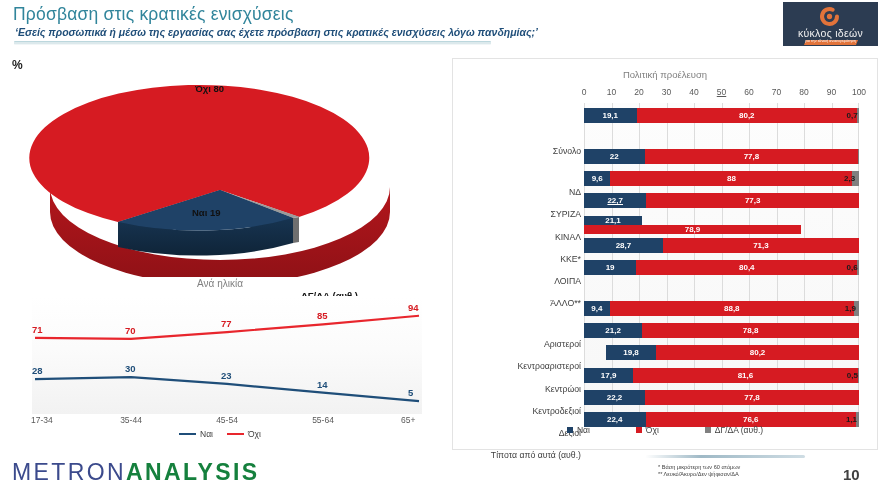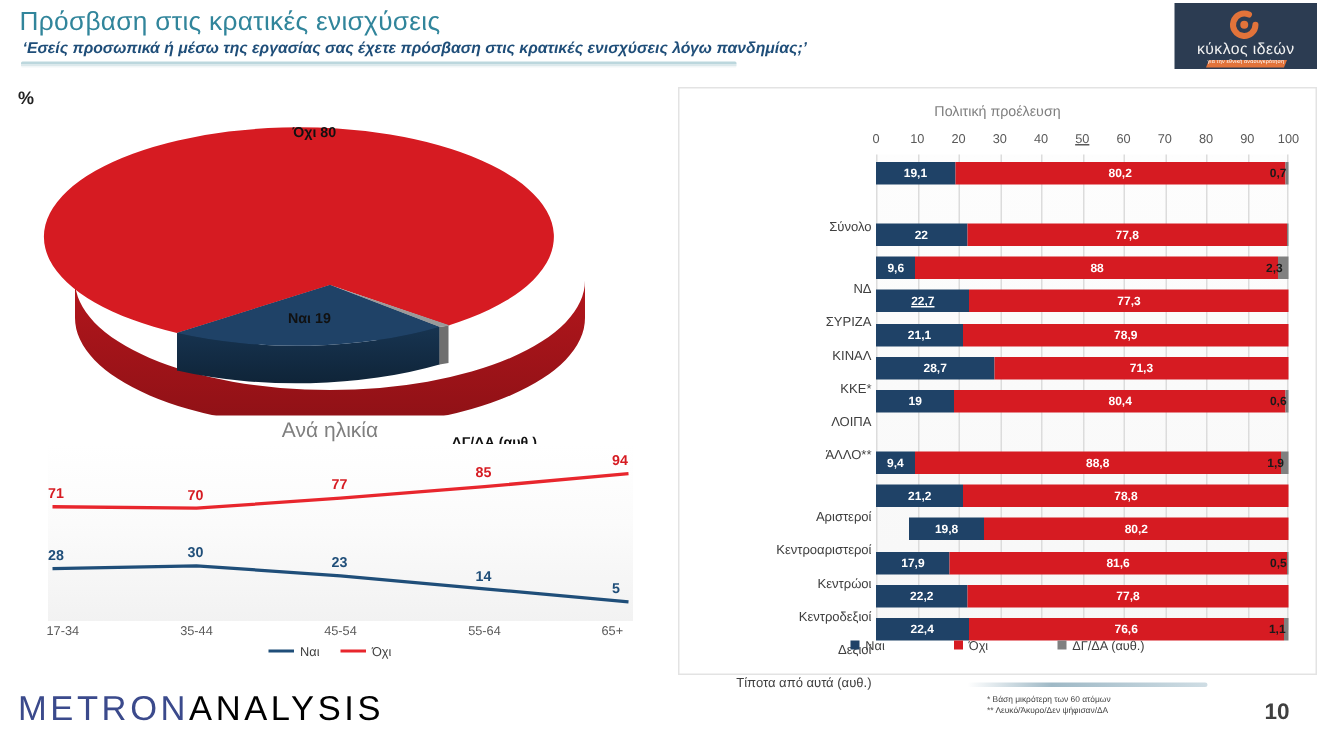--- a/index.html
+++ b/index.html
@@ -51,21 +51,21 @@
   #pie-wrap{position:absolute;left:10px;top:62px;width:420px;height:215px;}
   #pie-svg{position:absolute;left:0;top:0;}
   .pie-lbl{position:absolute;font-size:9.5px;font-weight:bold;color:#111;white-space:nowrap;}
   #pie-lbl-ochi{left:185px;top:21px;}
   #pie-lbl-nai{left:182px;top:145px;}
   #pie-lbl-dg{left:291px;top:228px;text-align:center;line-height:11px;}
   
   #line-wrap{position:absolute;left:8px;top:278px;width:424px;height:172px;}
   #line-title{
     position:absolute;left:0;top:0;width:424px;text-align:center;
-    font-size:14px;color:#7f7f7f;
+    font-size:10px;color:#7f7f7f;
   }
   #line-plot{
     position:absolute;left:24px;top:18px;width:390px;height:118px;
     background:linear-gradient(to bottom,#ffffff 0%,#fbfbfb 45%,#f2f2f2 100%);
   }
   #line-svg{position:absolute;left:0;top:0;}
   .dl{position:absolute;font-size:9.5px;font-weight:bold;white-space:nowrap;}
   .dl.red{color:#d61b22;}
   .dl.blue{color:#1f4e79;}
   .xtick{
@@ -117,21 +117,21 @@
     display:flex;justify-content:center;align-items:center;gap:46px;
   }
   .lg2{display:flex;align-items:center;gap:4px;font-size:8.5px;color:#404040;}
   .sw{width:6px;height:6px;display:block;}
   
   #metron-logo{
     position:absolute;left:12px;top:459px;
     font-size:23px;letter-spacing:2.4px;font-weight:normal;white-space:nowrap;
   }
   .m1{color:#3b4a8c;}
-  .m2{color:#000000;}
+  .m2{color:#15803d;font-weight:bold;}
   #footer-rule{
     position:absolute;left:645px;top:455px;width:160px;height:3px;
     background:linear-gradient(to right,#ffffff,#9fb9c6 35%,#cfdde4);
     border-radius:2px;
   }
   #footnotes{
     position:absolute;left:658px;top:464px;
     font-size:5.6px;color:#3f3f3f;line-height:7.4px;white-space:nowrap;
   }
   #page-number{
@@ -293,21 +293,21 @@
           </div>
         </div>
         <div class="bar-row" style="top: 90.4px; width: 275px;">
           <div class="seg nai" style="width: 62.425px; text-decoration: underline;">
             <span>22,7</span>
           </div>
           <div class="seg ochi" style="width: 212.575px;">
             <span>77,3</span>
           </div>
         </div>
-        <div class="bar-row" style="top: 112.6px; width: 275px;">
+        <div class="bar-row" style="top: 112.6px; width: 254px; flex-direction: column;">
           <div class="seg nai" style="width: 58.025px;">
             <span>21,1</span>
           </div>
           <div class="seg ochi" style="width: 216.975px;">
             <span>78,9</span>
           </div>
         </div>
         <div class="bar-row" style="top: 134.8px; width: 275px;">
           <div class="seg nai" style="width: 78.925px;">
             <span>28,7</span>

